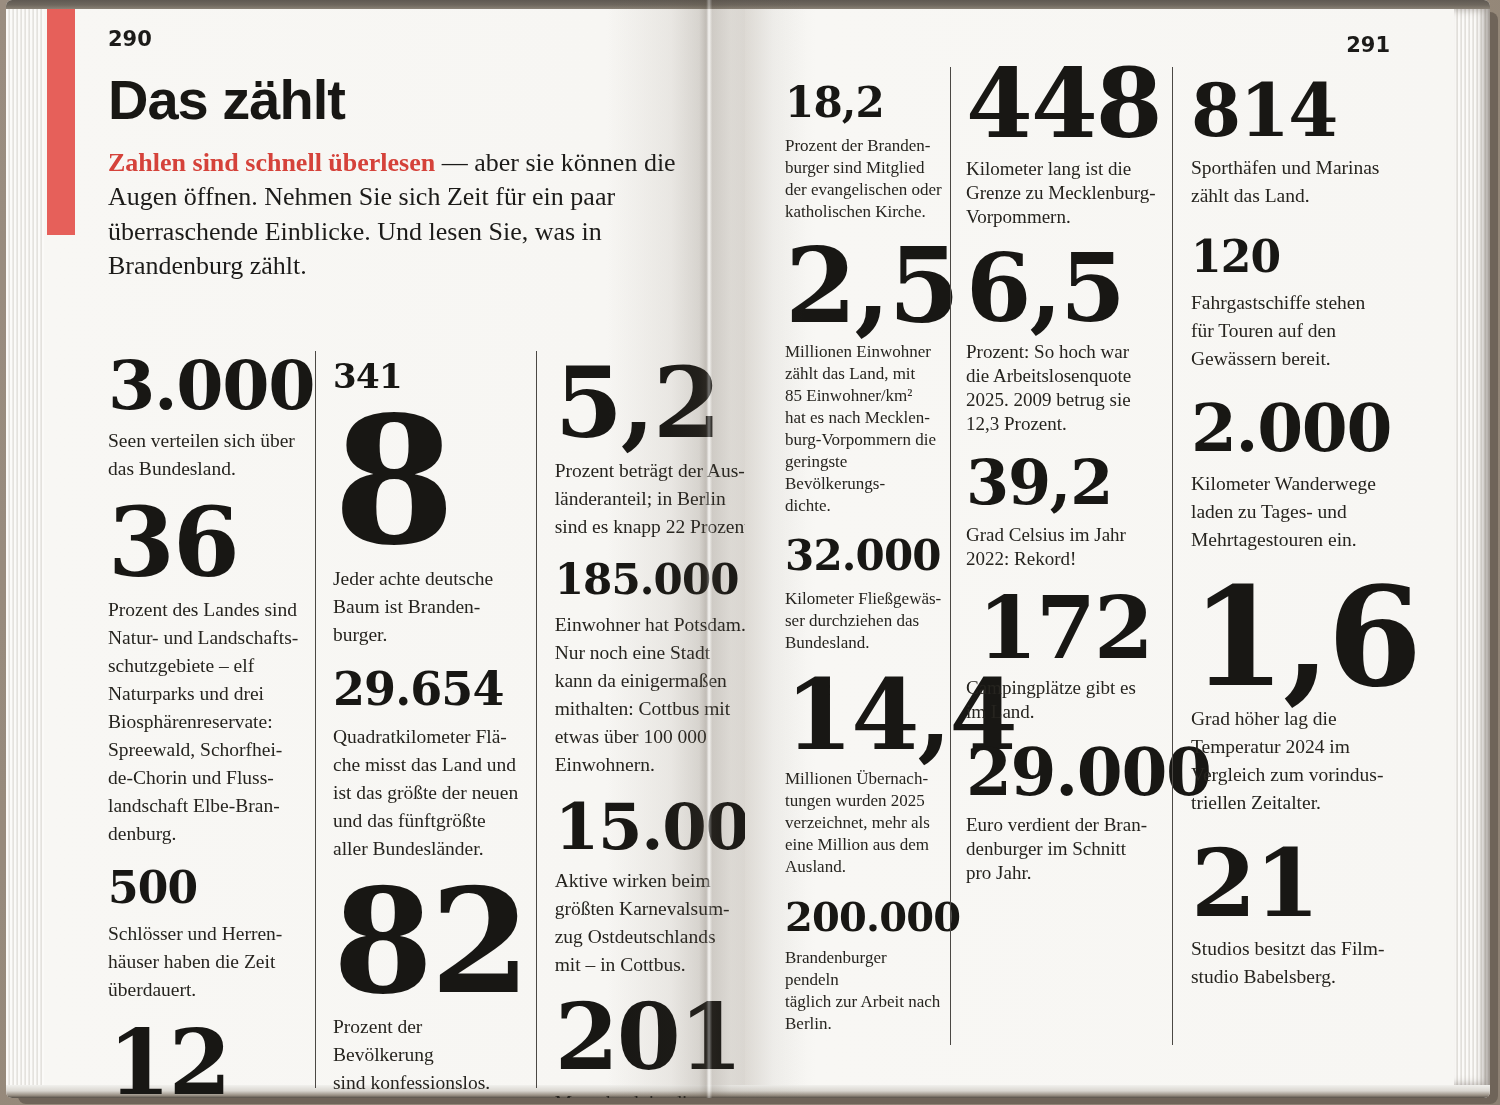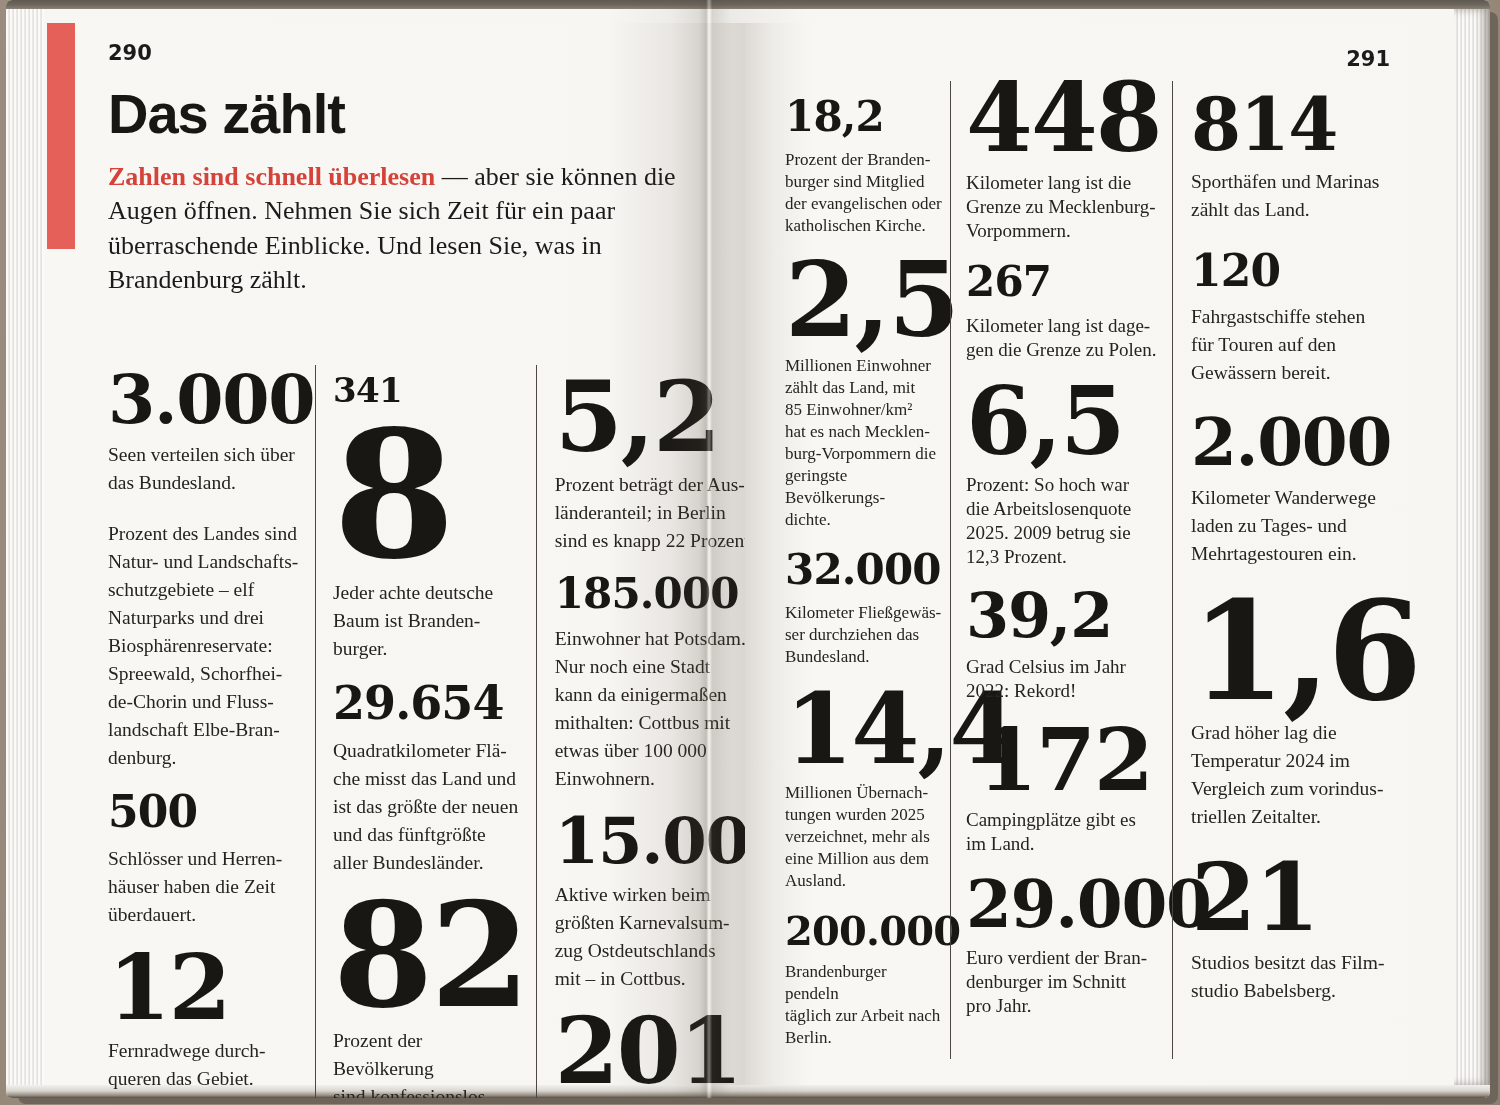--- a/index.html
+++ b/index.html
@@ -19,21 +19,21 @@
   .top-edge{position:absolute;left:0;right:0;top:0;height:9px;
     background:linear-gradient(180deg,#5f5952 0%,#6e675e 55%,#8a8276 100%);}
   .stack-left{position:absolute;left:0;top:9px;bottom:13px;width:38px;
     background:repeating-linear-gradient(90deg,#fbfaf8 0px,#fbfaf8 2px,#dcd9d4 3px,#ecebe7 4px);}
   .stack-right{position:absolute;right:0;top:9px;bottom:13px;width:36px;
     background:repeating-linear-gradient(90deg,#fbfaf8 0px,#fbfaf8 2px,#d8d5d0 3px,#eceae6 4px);
     box-shadow:inset -6px 0 8px rgba(70,60,50,.45);}
   .stack-bottom{position:absolute;left:0;right:0;bottom:0;height:13px;
     background:linear-gradient(180deg,#f1f0ed 0%,#d9d6d0 45%,#978e82 80%,#554f47 100%);}
   .pages{position:absolute;left:38px;right:36px;top:9px;bottom:13px;background:#f7f6f3;}
-  .page{position:absolute;top:14px;bottom:0;box-sizing:border-box;}
+  .page{position:absolute;top:0;bottom:0;box-sizing:border-box;}
   .page-left{left:0;width:701px;padding:0 0 0 64px;
     background:linear-gradient(90deg,#f8f7f4 0%,#f7f6f3 80%,#efede9 94%,#e2dfda 100%);}
   .page-right{left:701px;right:0;padding:0 0 0 40px;
     background:linear-gradient(90deg,#e5e2dd 0%,#f2f1ee 4%,#f8f7f4 10%,#f7f6f3 100%);}
   .fold{position:absolute;left:601px;width:200px;top:0;bottom:0;z-index:6;pointer-events:none;
     background:linear-gradient(90deg,
       rgba(88,78,66,0) 0%,
       rgba(88,78,66,.06) 32%,
       rgba(88,78,66,.16) 46%,
       rgba(88,78,66,.30) 49.6%,
@@ -89,20 +89,21 @@
       <h1 class="title">Das zählt</h1>
       <p class="intro"><span class="red">Zahlen sind schnell überlesen</span><span> — aber sie können die Augen öffnen. Nehmen Sie sich Zeit für ein paar überraschende Einblicke. Und lesen Sie, was in Brandenburg zählt.</span></p>
       <div class="stats-row" id="left-cols">
           <div class="col">
             <div class="stat">
               <div class="num" style="font-size: 68px;">3.000</div>
               <div class="caption">Seen verteilen sich über
 das Bundesland.</div>
             </div>
             <div class="stat">
+              <div class="num" style="font-size: 96px;">36</div>
               <div class="caption">Prozent des Landes sind
 Natur- und Landschafts-
 schutzgebiete – elf
 Naturparks und drei
 Biosphärenreservate:
 Spreewald, Schorfhei-
 de-Chorin und Fluss-
 landschaft Elbe-Bran-
 denburg.</div>
             </div>
@@ -219,25 +220,20 @@
             </div>
           </div>
           <div class="col">
             <div class="stat">
               <div class="num" style="font-size: 96px;">448</div>
               <div class="caption">Kilometer lang ist die
 Grenze zu Mecklenburg-
 Vorpommern.</div>
             </div>
             <div class="stat">
-              <div class="num" style="font-size: 42px;">267</div>
-              <div class="caption">Kilometer lang ist dage-
-gen die Grenze zu Polen.</div>
-            </div>
-            <div class="stat">
               <div class="num" style="font-size: 94px;">6,5</div>
               <div class="caption">Prozent: So hoch war
 die Arbeitslosenquote
 2025. 2009 betrug sie
 12,3 Prozent.</div>
             </div>
             <div class="stat">
               <div class="num" style="font-size: 62px;">39,2</div>
               <div class="caption">Grad Celsius im Jahr
 2022: Rekord!</div>

